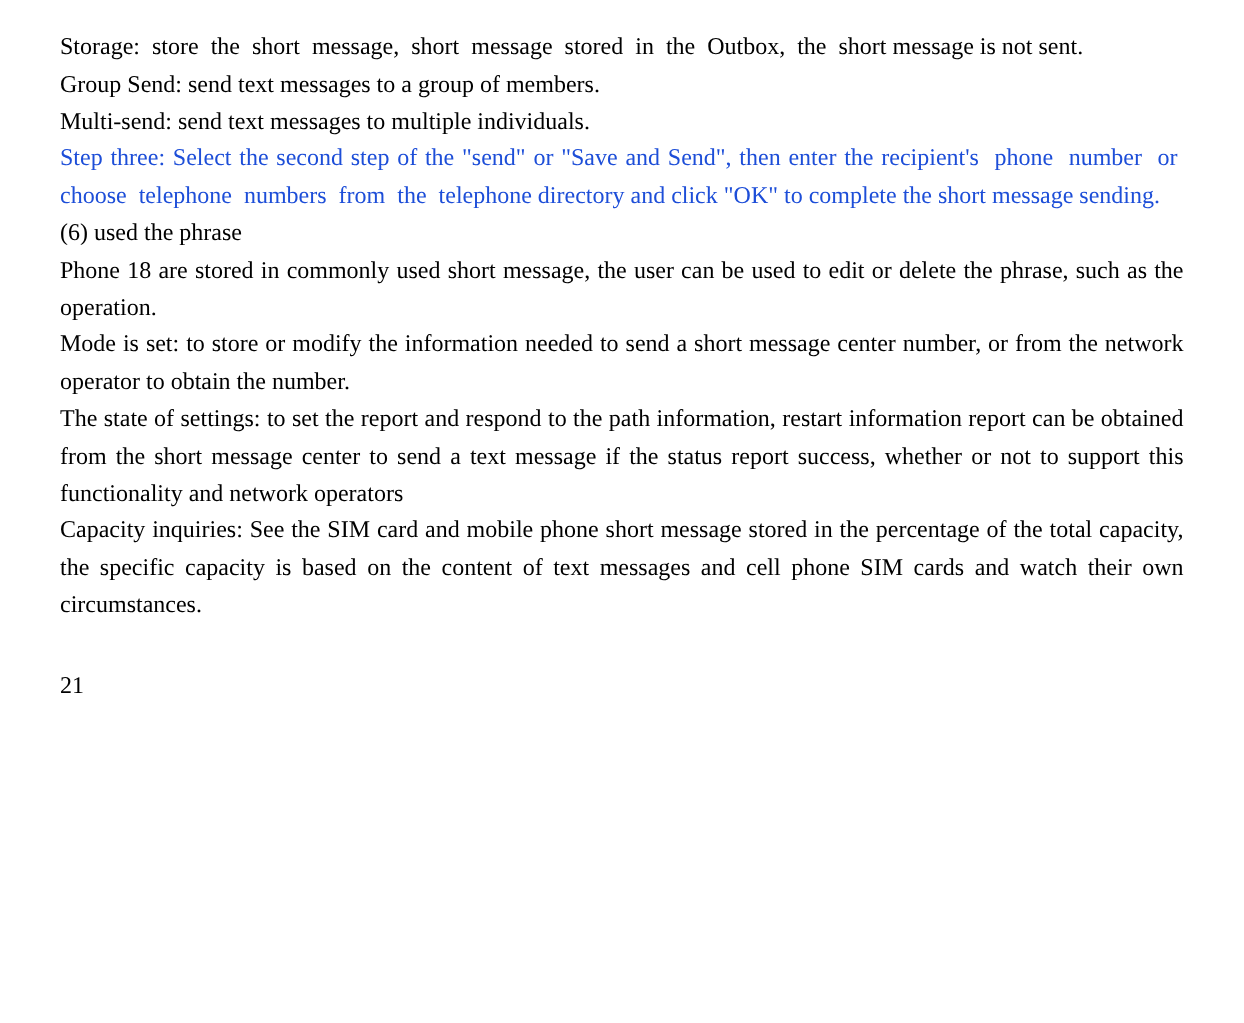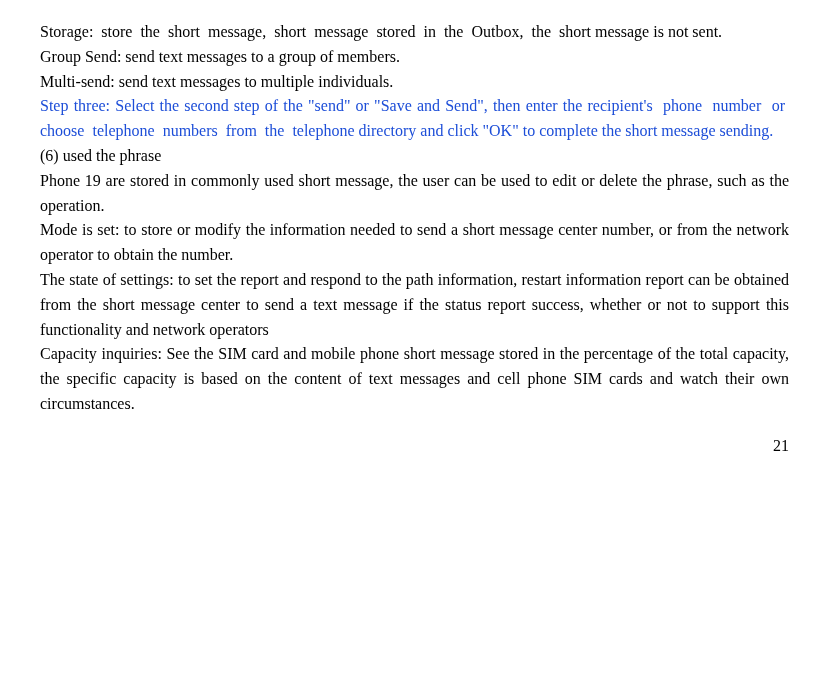--- a/index.html
+++ b/index.html
@@ -27,22 +27,22 @@
       text-align: justify;
     }
     .paragraph {
       margin-bottom: 0;
       text-indent: 0;
     }
     .highlight-text {
       color: #1d4ed8;
     }
     .page-number {
-      text-align: right;
-      margin-top: 20px;
+      text-align: left;
+      margin-top: 32px;
       font-size: 16px;
     }
   </style>
 </head>
 <body>
 
 <div class="page-container">
   <div class="content-block">
 
     <p class="paragraph">
@@ -59,21 +59,21 @@
 
     <p class="paragraph highlight-text">
       Step three: Select the second step of the "send" or "Save and Send", then enter the recipient's&nbsp; phone&nbsp; number&nbsp; or&nbsp; choose&nbsp; telephone&nbsp; numbers&nbsp; from&nbsp; the&nbsp; telephone directory and click "OK" to complete the short message sending.
     </p>
 
     <p class="paragraph">
       (6) used the phrase
     </p>
 
     <p class="paragraph">
-      Phone 19 are stored in commonly used short message, the user can be used to edit or delete the phrase, such as the operation.
+      Phone 18 are stored in commonly used short message, the user can be used to edit or delete the phrase, such as the operation.
     </p>
 
 
     <p class="paragraph">
       Mode is set: to store or modify the information needed to send a short message center number, or from the network operator to obtain the number.
     </p>
 
     <p class="paragraph">
       The state of settings: to set the report and respond to the path information, restart information report can be obtained from the short message center to send a text message if the status report success, whether or not to support this functionality and network operators
     </p>

